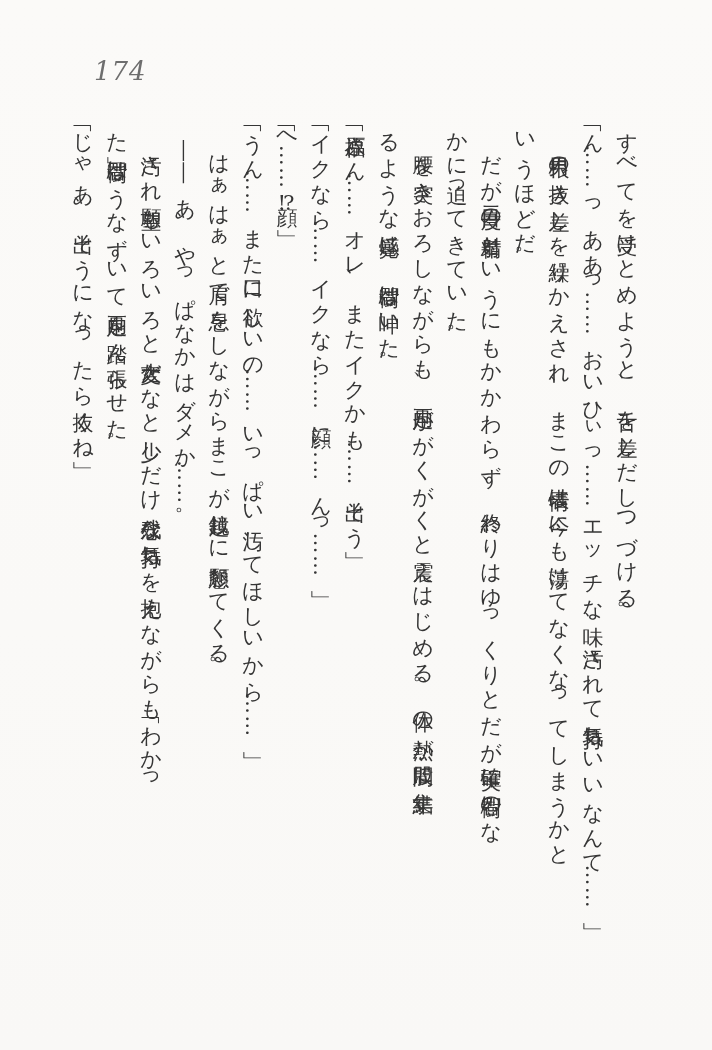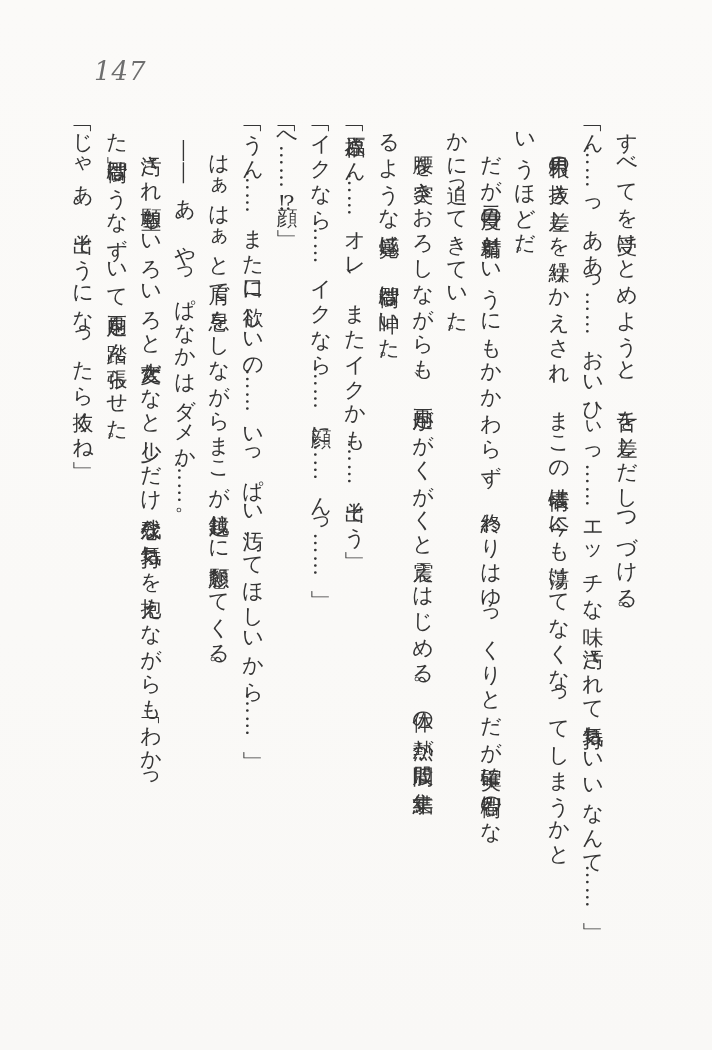--- a/index.html
+++ b/index.html
@@ -49,21 +49,21 @@
     white-space: nowrap;
   }
   .text-col.indent {
     text-indent: 1.05em;
   }
 </style>
 </head>
 <body>
 
 <div class="page">
-  <div class="page-number">147</div>
+  <div class="page-number">174</div>
 
   <div class="text-block" id="text-block">
       <p class="text-col">すべてを受けとめようと、舌を差しだしつづける。</p>
       <p class="text-col">「ん……っああっ……おいひぃっ……エッチな味、汚されて気持ちいいなんて……」</p>
       <p class="text-col indent">男根の抜き差しを繰りかえされ、まこの表情は今にも蕩けてなくなってしまうかと</p>
       <p class="text-col">いうほどだ。</p>
       <p class="text-col indent">だが二度目の射精というにもかかわらず、終わりはゆっくりとだが確実に智樹のな</p>
       <p class="text-col">かに迫ってきていた。</p>
       <p class="text-col indent">腰を突きおろしながらも、両足ががくがくと震えはじめる。体の熱が股間に集結す</p>
       <p class="text-col">るような感覚に、智樹は呻いた。</p>

